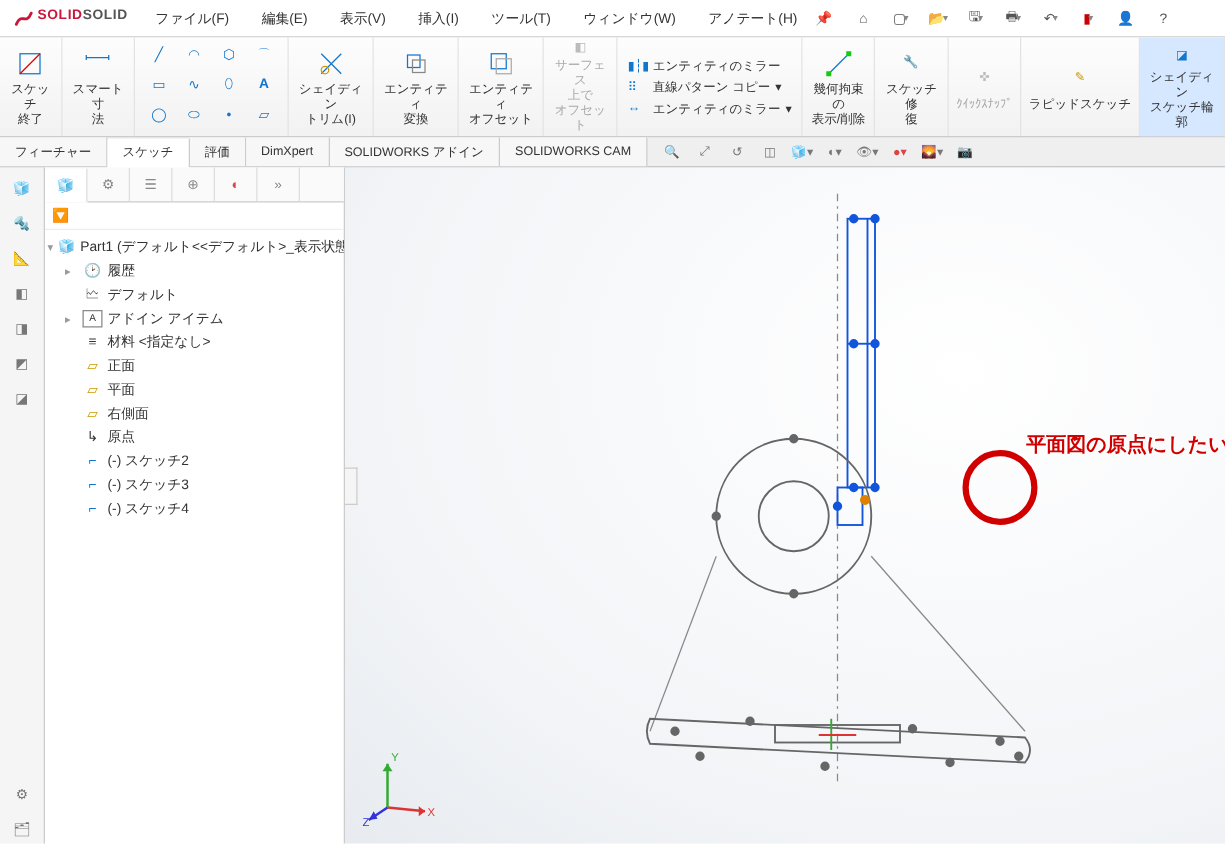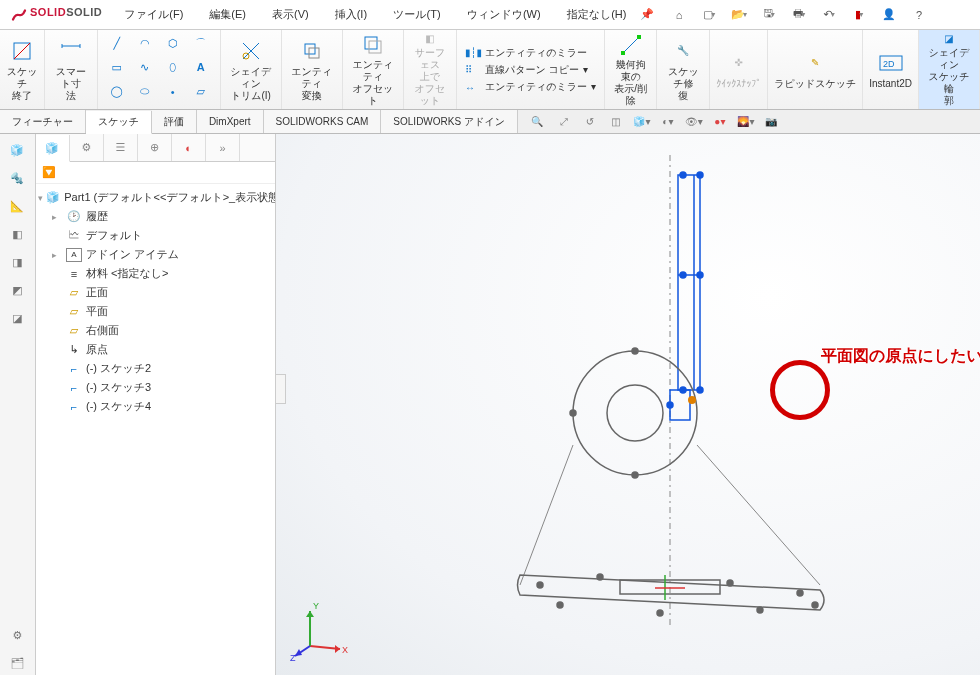--- a/index.html
+++ b/index.html
@@ -68,21 +68,21 @@
     <span>SOLID</span>
       <span class="dark">SOLID</span>
   </div>
   <div class="menus">
     <div class="menu-item">ファイル(F)</div>
     <div class="menu-item">編集(E)</div>
     <div class="menu-item">表示(V)</div>
     <div class="menu-item">挿入(I)</div>
     <div class="menu-item">ツール(T)</div>
     <div class="menu-item">ウィンドウ(W)</div>
-    <div class="menu-item">指定なし(H)</div>
+    <div class="menu-item">アノテート(H)</div>
   </div>
   <span class="pin">📌</span>
   <div class="rtools">
     <span class="rt">⌂</span>
     <span class="rt drop">▢</span>
     <span class="rt drop">📂</span>
     <span class="rt drop">🖫</span>
     <span class="rt drop">🖶</span>
     <span class="rt drop">↶</span>
     <span class="rt drop" style="color:#c00">▮</span>
@@ -186,44 +186,35 @@
 復</span>
   </div>
   <div class="rb-cell disabled">
     <div class="ico">✜</div>
     <span>ｸｲｯｸｽﾅｯﾌﾟ</span>
   </div>
   <div class="rb-cell">
     <div class="ico" style="color:#c90">✎</div>
     <span>ラピッドスケッチ</span>
   </div>
-  <div class="rb-cell">
-    <div class="ico">
-        <svg width="24" height="16">
-          <rect x="1" y="1" width="22" height="14" fill="none" stroke="#1177cc"></rect>
-          <text x="4" y="12" font-size="9" fill="#1177cc">2D</text>
-        </svg>
-      </div>
-    <span>Instant2D</span>
-  </div>
   <div class="rb-cell" style="background:#d5e8ff">
     <div class="ico">◪</div>
     <span style="white-space:pre-line">シェイディン
 スケッチ輪
 郭</span>
   </div>
 </div>
 
 <div class="tabrow">
   <div class="tab">フィーチャー</div>
   <div class="tab active">スケッチ</div>
   <div class="tab">評価</div>
   <div class="tab">DimXpert</div>
+  <div class="tab">SOLIDWORKS アドイン</div>
   <div class="tab">SOLIDWORKS CAM</div>
-  <div class="tab">SOLIDWORKS アドイン</div>
   <div class="view-icons">
     <span class="vi">🔍</span>
     <span class="vi">⤢</span>
     <span class="vi">↺</span>
     <span class="vi">◫</span>
     <span class="vi">🧊▾</span>
     <span class="vi">◐▾</span>
     <span class="vi">👁▾</span>
     <span class="vi" style="color:#d44">●▾</span>
     <span class="vi">🌄▾</span>

